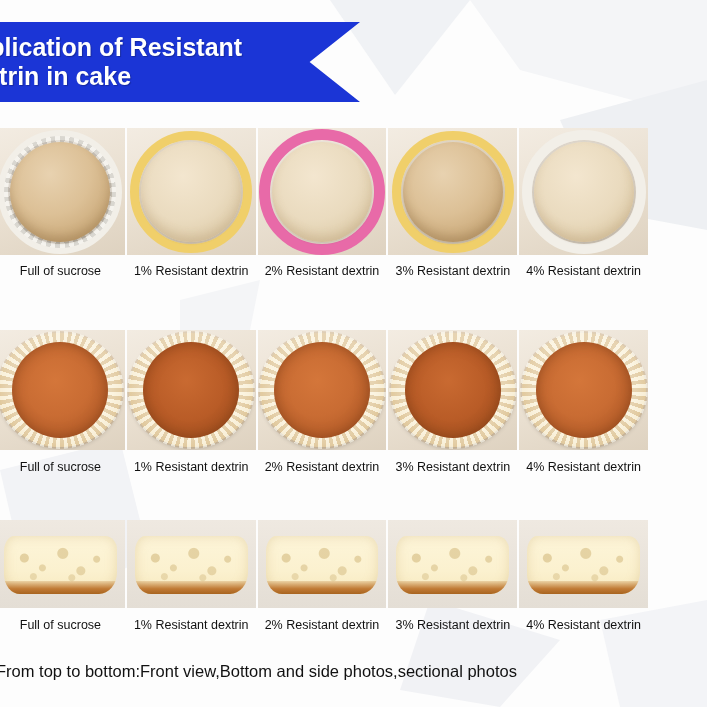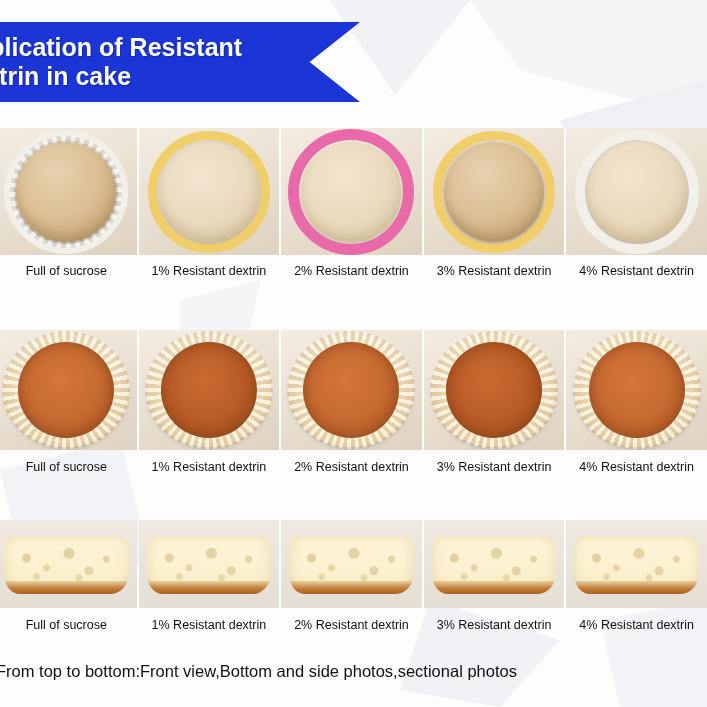--- a/index.html
+++ b/index.html
@@ -54,21 +54,21 @@
     padding-left: 16px;
     padding-right: 60px;
     text-shadow: 1px 1px 1px rgba(0,0,0,0.25);
     white-space: pre-line;
   }
 
   
   .row {
     position: absolute;
     left: 0;
-    width: 707px;
+    width: 648px;
     z-index: 2;
   }
   .photos {
     display: flex;
     gap: 2px;
     margin-left: -4px;
   }
   .cell {
     position: relative;
     overflow: hidden;

